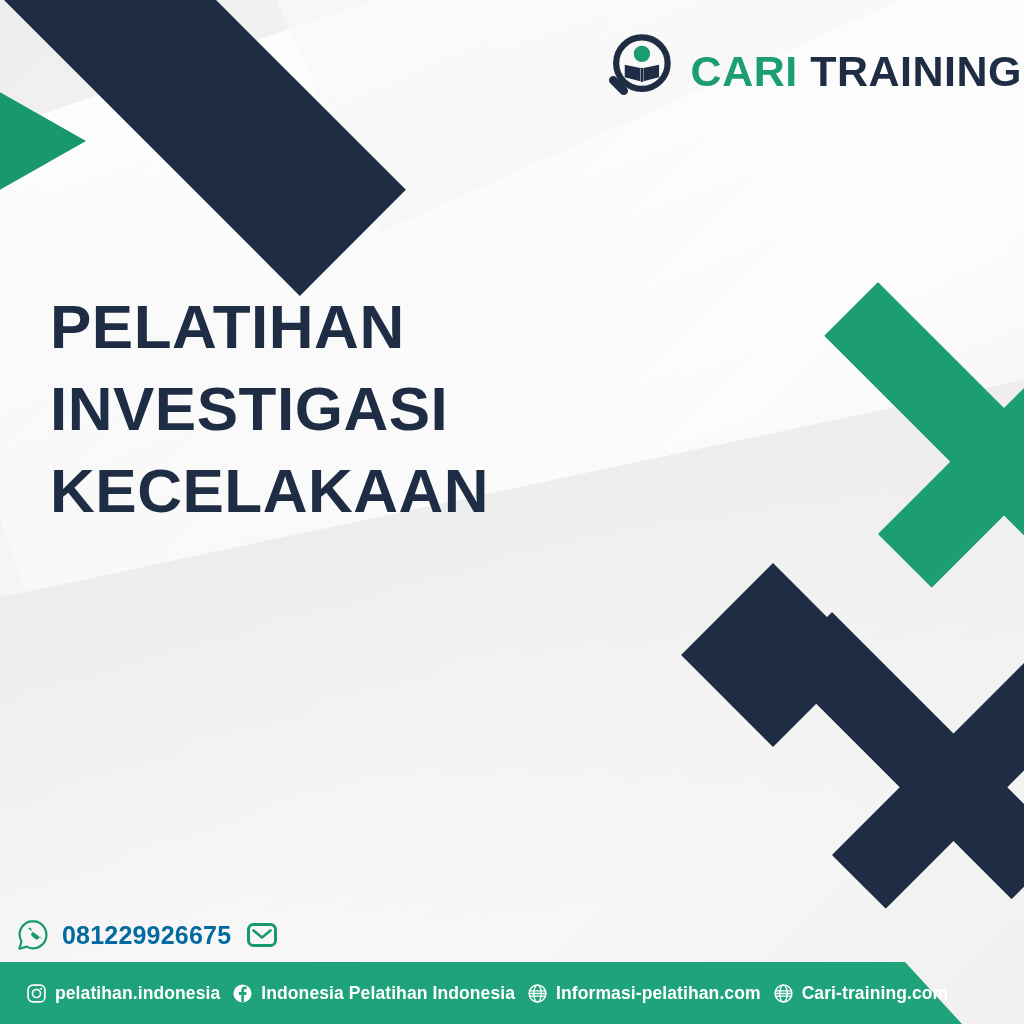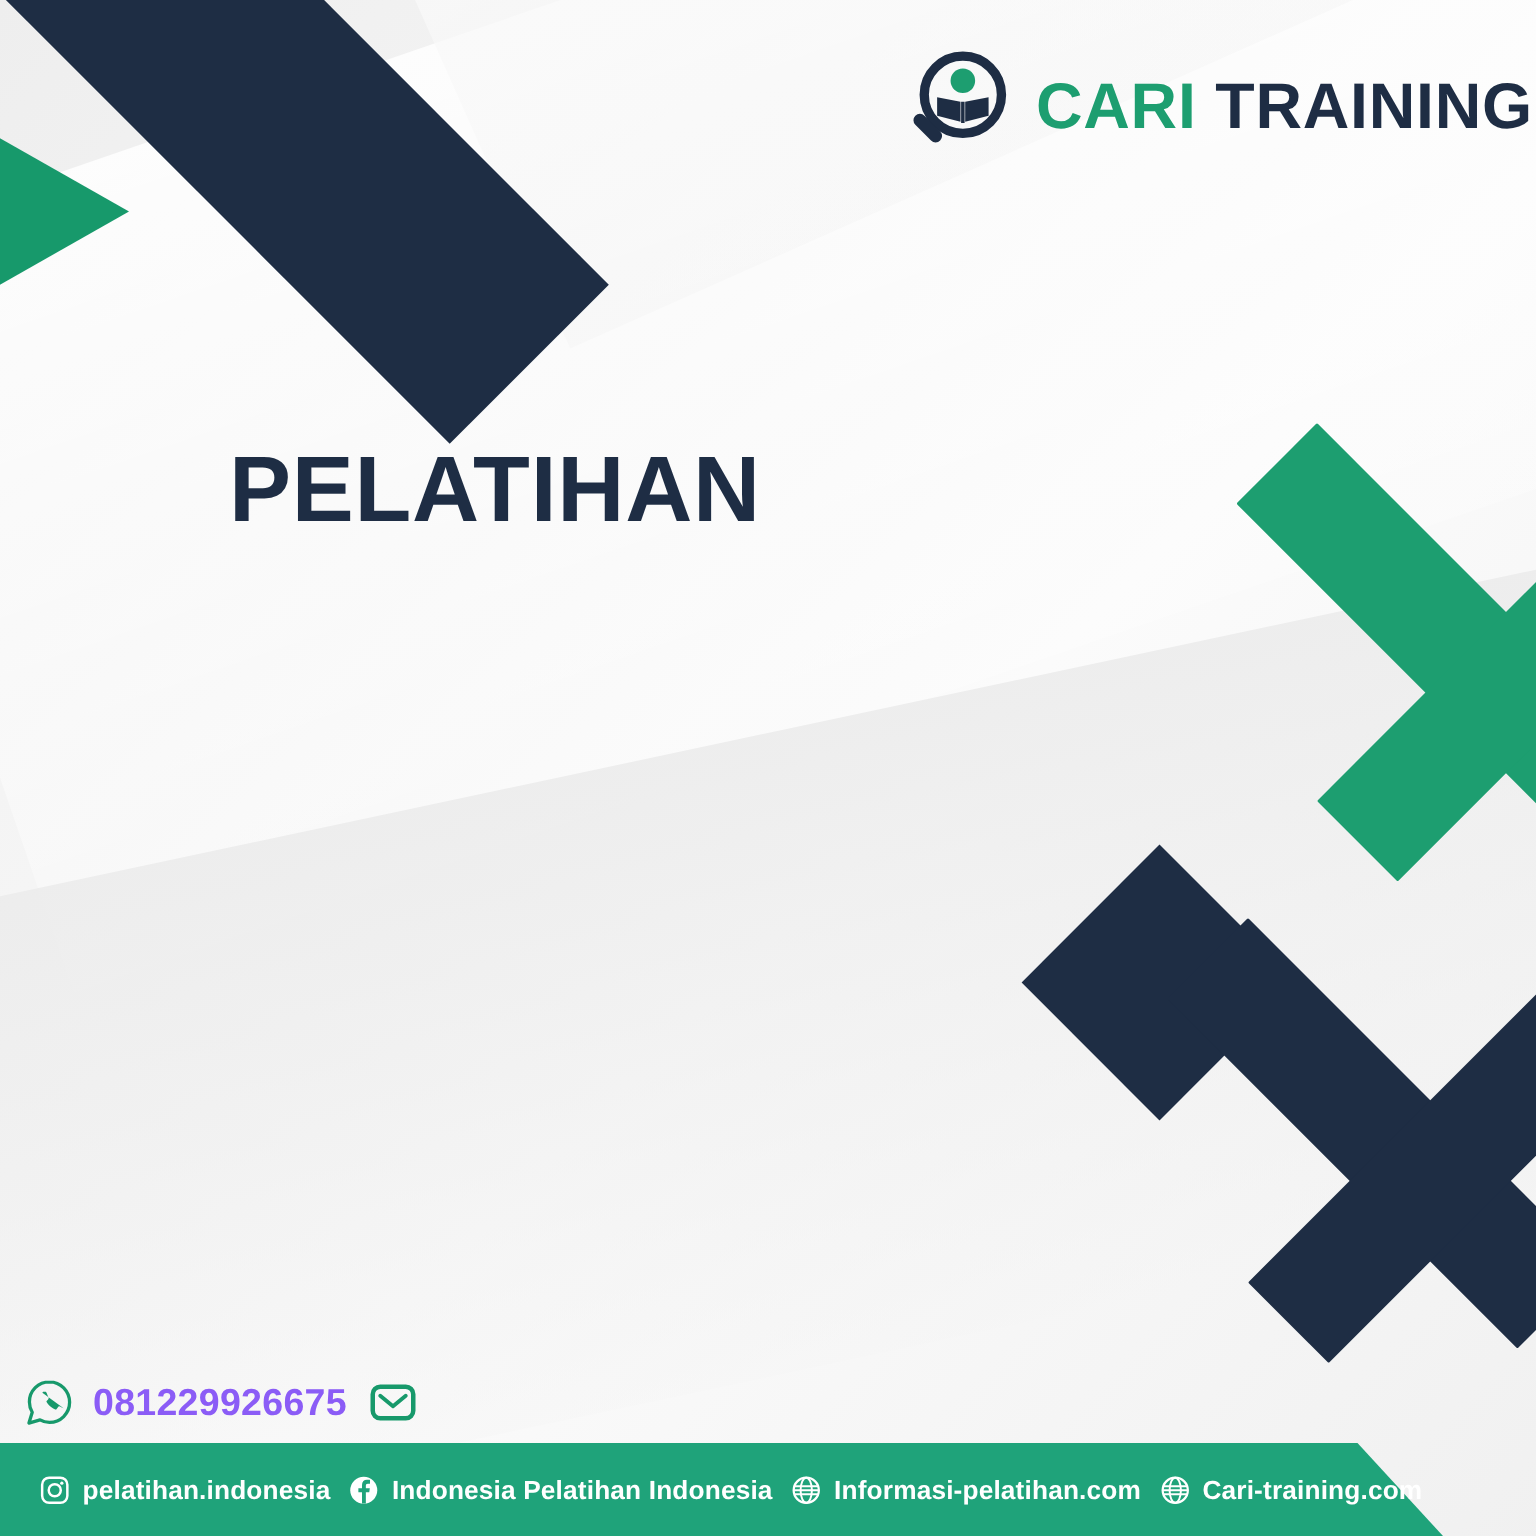--- a/index.html
+++ b/index.html
@@ -135,41 +135,40 @@
     position: absolute;
     left: 50px;
     top: 286px;
     width: 560px;
     color: #1e2d44;
     font-size: 62px;
     font-weight: 800;
     line-height: 1.32;
     letter-spacing: 0.5px;
     text-transform: uppercase;
-    text-align: center;
   }
   .headline .line { display: block; white-space: nowrap; }
 
   
   .contact-row {
     position: absolute;
     left: 16px;
     bottom: 66px;
     display: flex;
     align-items: center;
     gap: 14px;
     height: 46px;
   }
   .contact-item {
     display: flex;
     align-items: center;
     gap: 12px;
   }
   .contact-item .txt {
-    color: #8b5cf6;
+    color: #0369a1;
     font-size: 25px;
     font-weight: 700;
     letter-spacing: 0.2px;
     white-space: nowrap;
   }
   .ic { display:block; }
 
   
   .footer {
     position: absolute;
@@ -238,20 +237,22 @@
         <path d="M55 46 L55 64" stroke="#1e2d44" stroke-width="3"></path>
       </svg>
     </span>
     <span class="logo-text">
       <span class="w1">CARI</span><span class="w2">&nbsp;</span><span class="w2">TRAINING</span>
     </span>
   </div>
 
   <div class="headline">
     <span class="line">PELATIHAN</span>
+    <span class="line">INVESTIGASI</span>
+    <span class="line">KECELAKAAN</span>
   </div>
 
   <div class="contact-row">
 
     <div class="contact-item">
       <span>
         <svg class="ic" width="34" height="34" viewBox="0 0 34 34" xmlns="http://www.w3.org/2000/svg">
           <path d="M17 3.2c-7.4 0-13.4 6-13.4 13.4 0 2.5.7 4.9 1.9 6.9L3.3 30.7l7.4-2.1c1.9 1.1 4.1 1.7 6.3 1.7 7.4 0 13.4-6 13.4-13.4S24.4 3.2 17 3.2z" fill="none" stroke="#17996b" stroke-width="2.2" stroke-linejoin="round"></path>
           <path d="M12.4 11.1c.4-.9 1-.9 1.5-.9.4 0 .8 0 1.1.02.35.02.83-.13 1.3 1 .5 1.2 1.6 4.1 1.75 4.4.14.3.24.64.05 1.02-.2.38-.3.62-.6.95-.3.33-.63.74-.9.99-.3.28-.6.58-.26 1.15.34.57 1.5 2.47 3.22 4 2.2 1.97 4.06 2.58 4.64 2.87.57.29.9.24 1.24-.14.33-.38 1.43-1.67 1.81-2.24.38-.57.76-.48 1.28-.29.52.19 3.3 1.56 3.86 1.84" fill="#17996b" transform="scale(0.72) translate(4.6,3.4)"></path>
         </svg>

